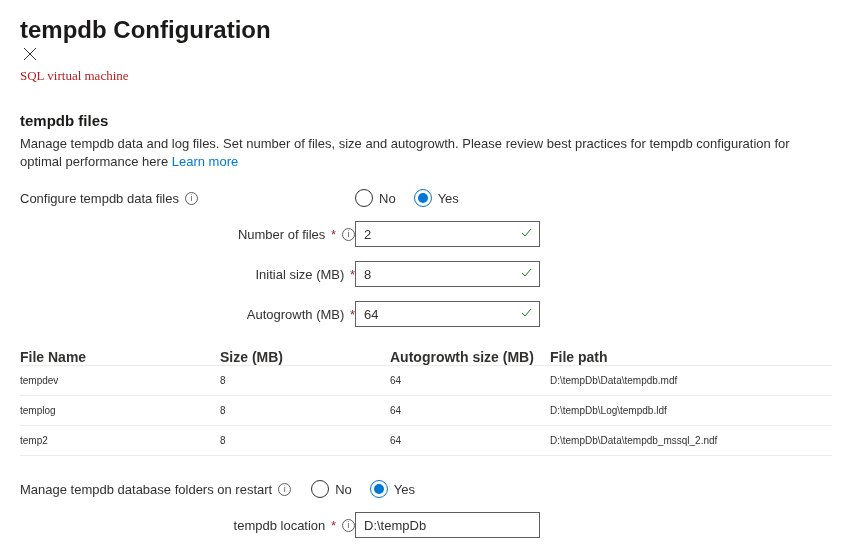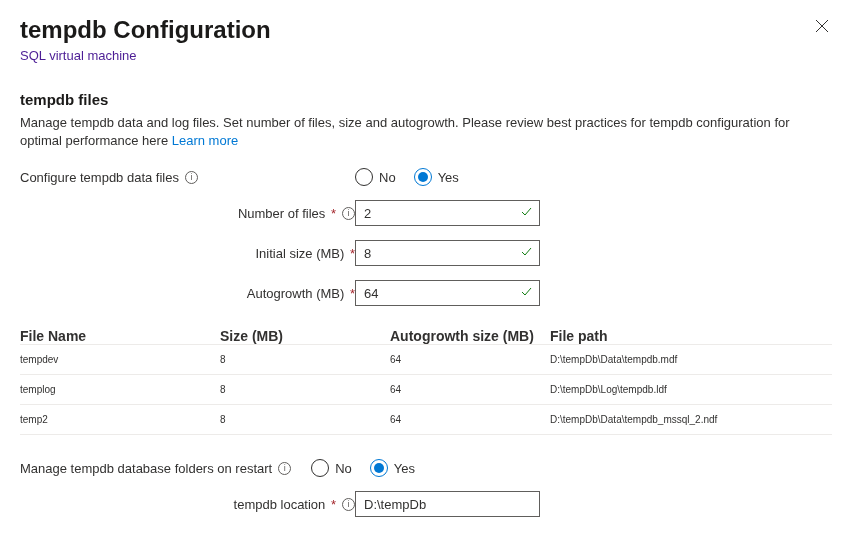--- a/index.html
+++ b/index.html
@@ -4,24 +4,24 @@
   <style>
     * { box-sizing: border-box; margin: 0; padding: 0; }
     body {
       font-family: "Segoe UI", -apple-system, sans-serif;
       font-size: 13px;
       color: #323130;
       background: #fff;
       padding: 16px 20px;
       width: 852px;
     }
-    .header { display: flex; justify-content: space-between; align-items: flex-start; margin-bottom: 4px; }
+    .header { display: flex; justify-content: space-between; align-items: flex-start; margin-bottom: 4px; flex-direction: column; }
     .title { font-size: 24px; font-weight: 600; color: #1b1a19; }
     .close-btn { cursor: pointer; width: 20px; height: 20px; display:flex; align-items:center; justify-content:center; }
-    .subtitle { font-size: 13px; color: #4c1d95; margin-bottom: 28px; }
+    .subtitle { font-size: 13px; color: #b91c1c; margin-bottom: 28px; font-family: Liberation Serif, serif; }
     .section-title { font-size: 15px; font-weight: 600; margin-bottom: 6px; color: #1b1a19; }
     .section-desc { font-size: 13px; color: #323130; line-height: 1.4; margin-bottom: 18px; }
     .learn-more { color: #0078d4; text-decoration: none; cursor: pointer; }
     .form-row { display: flex; align-items: center; margin-bottom: 14px; }
     .form-label { width: 335px; font-size: 13px; color: #323130; display:flex; align-items:center; gap:6px; }
     .form-label.indent { padding-left: 18px; justify-content: flex-end; }
     .req { color: #a4262c; font-weight: normal; margin-left:2px; }
     .info-icon { width:13px; height:13px; border:1px solid #605e5c; border-radius:50%; display:inline-flex; align-items:center; justify-content:center; font-size:9px; color:#605e5c; cursor:default; line-height:1; font-family:sans-serif; }
     .radio-group { display:flex; gap:18px; align-items:center; }
     .radio { display:flex; align-items:center; gap:6px; cursor:pointer; }

